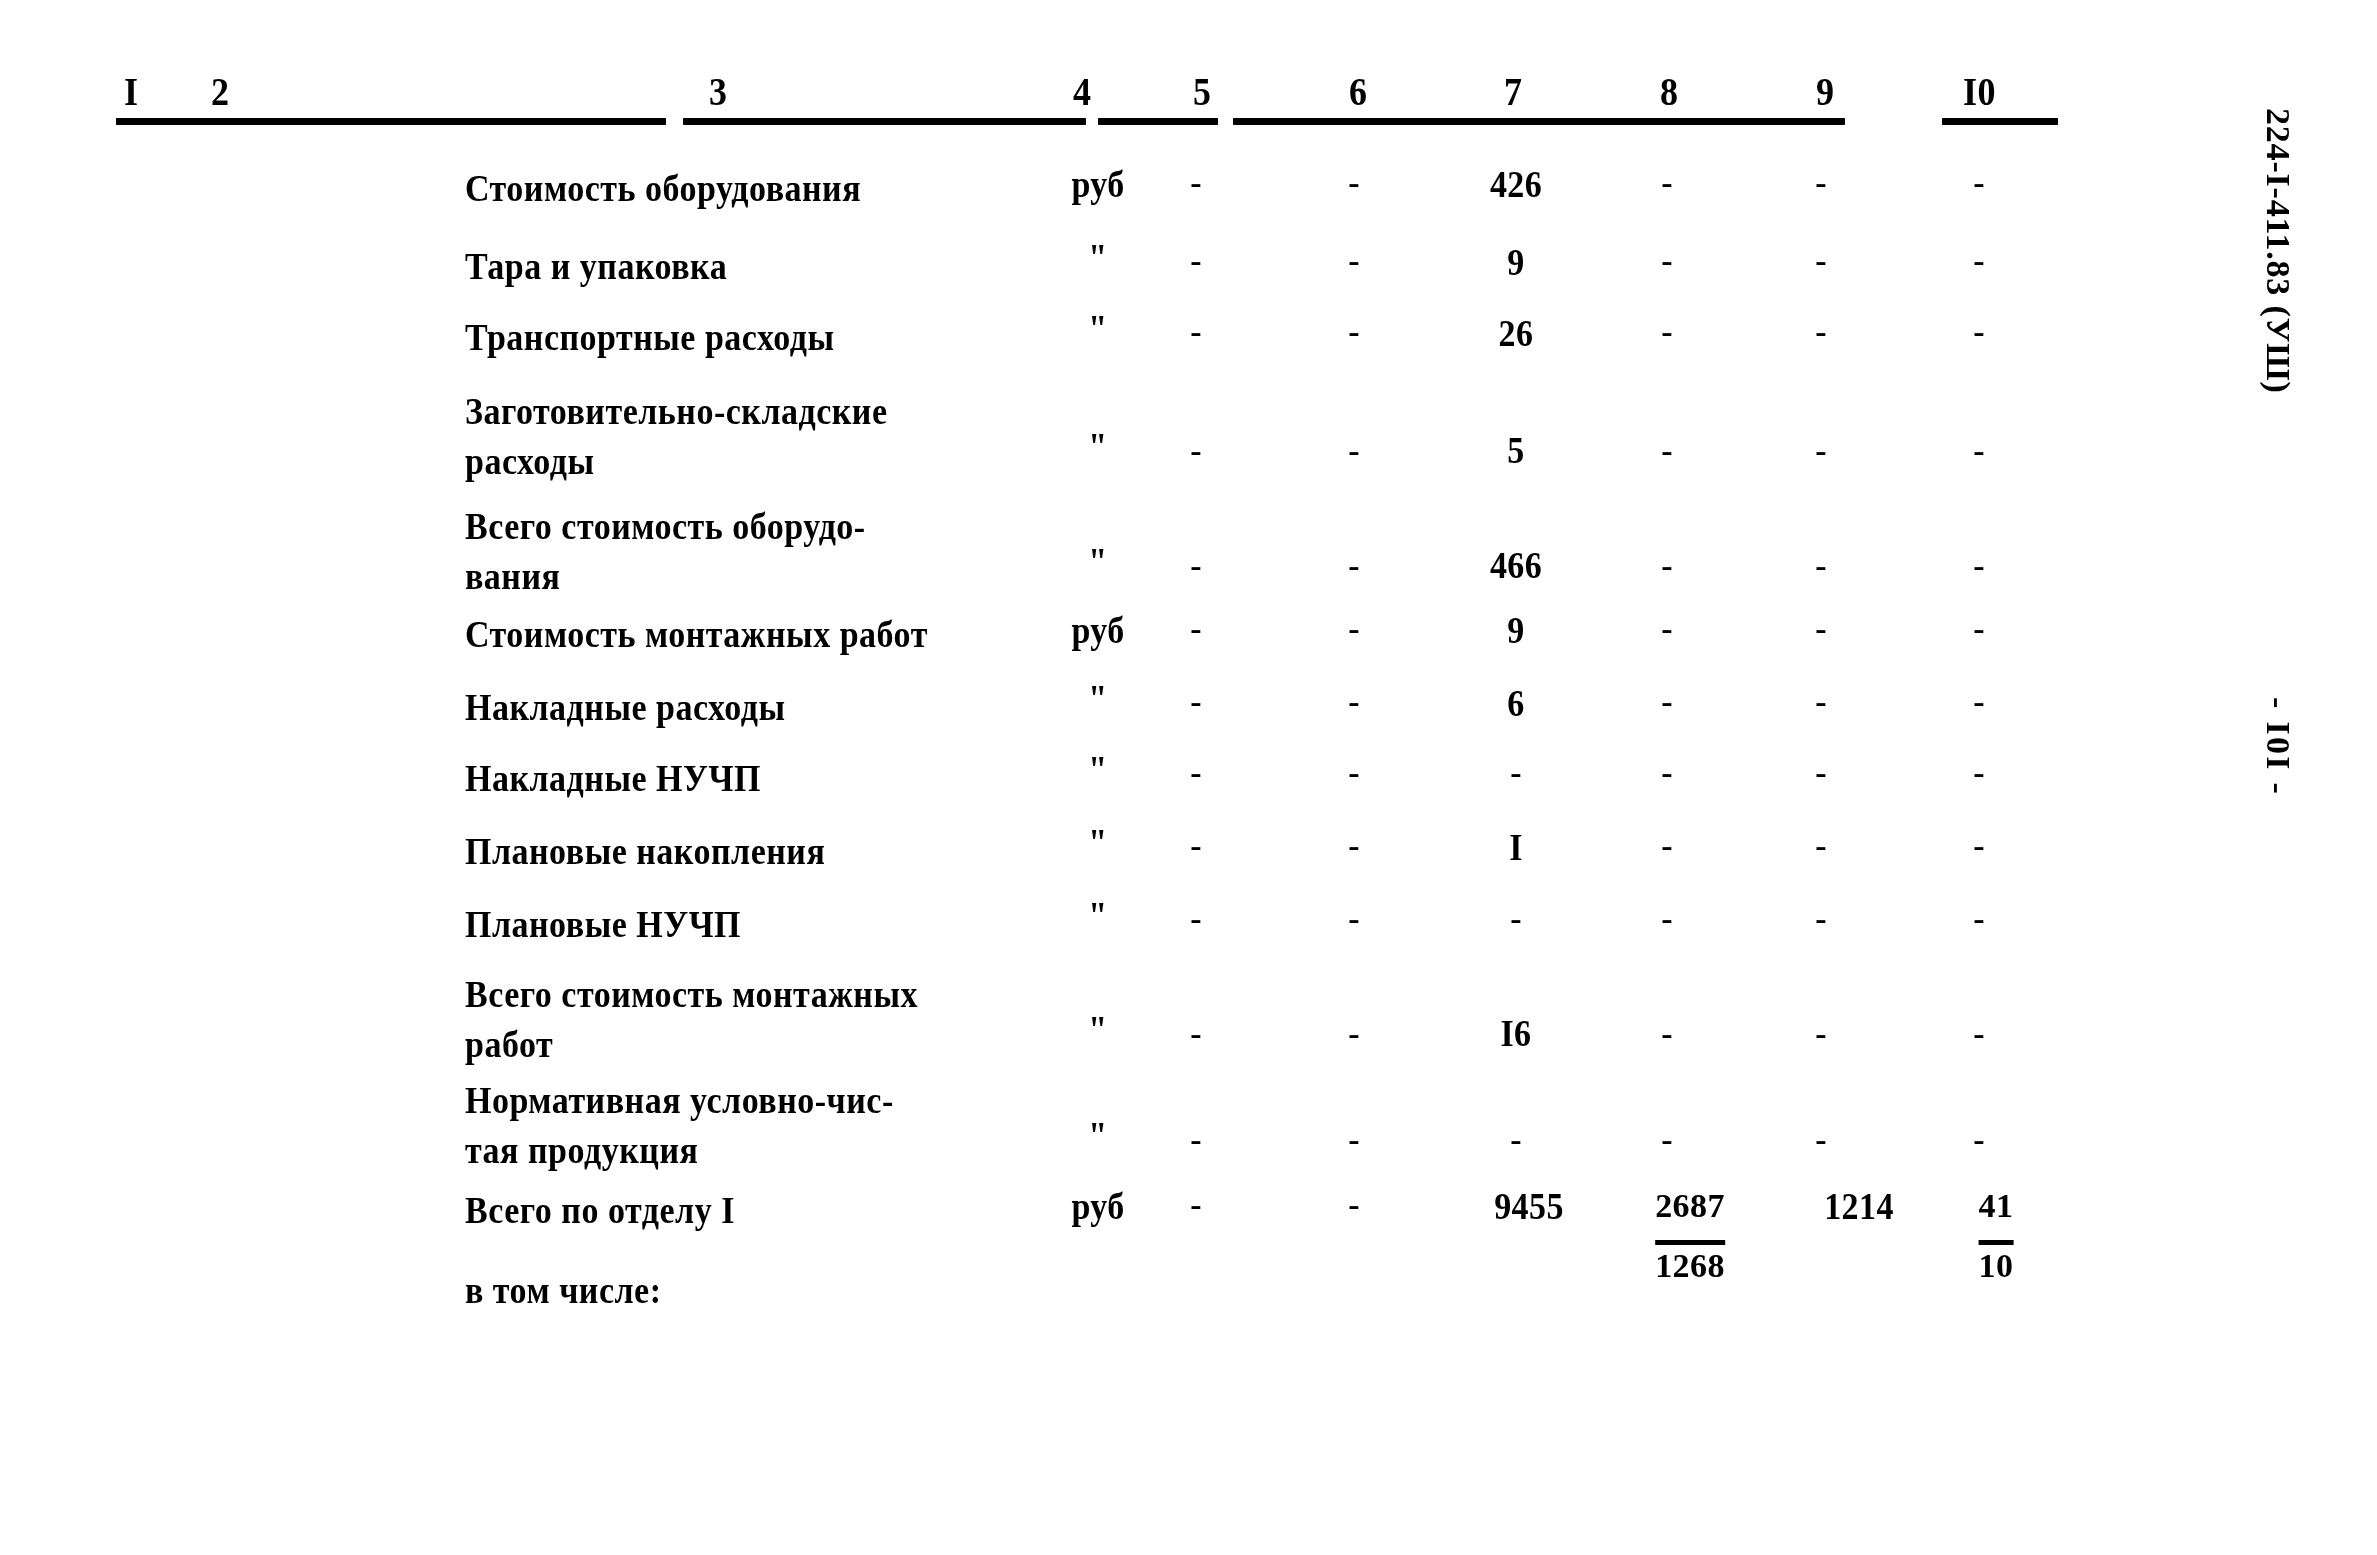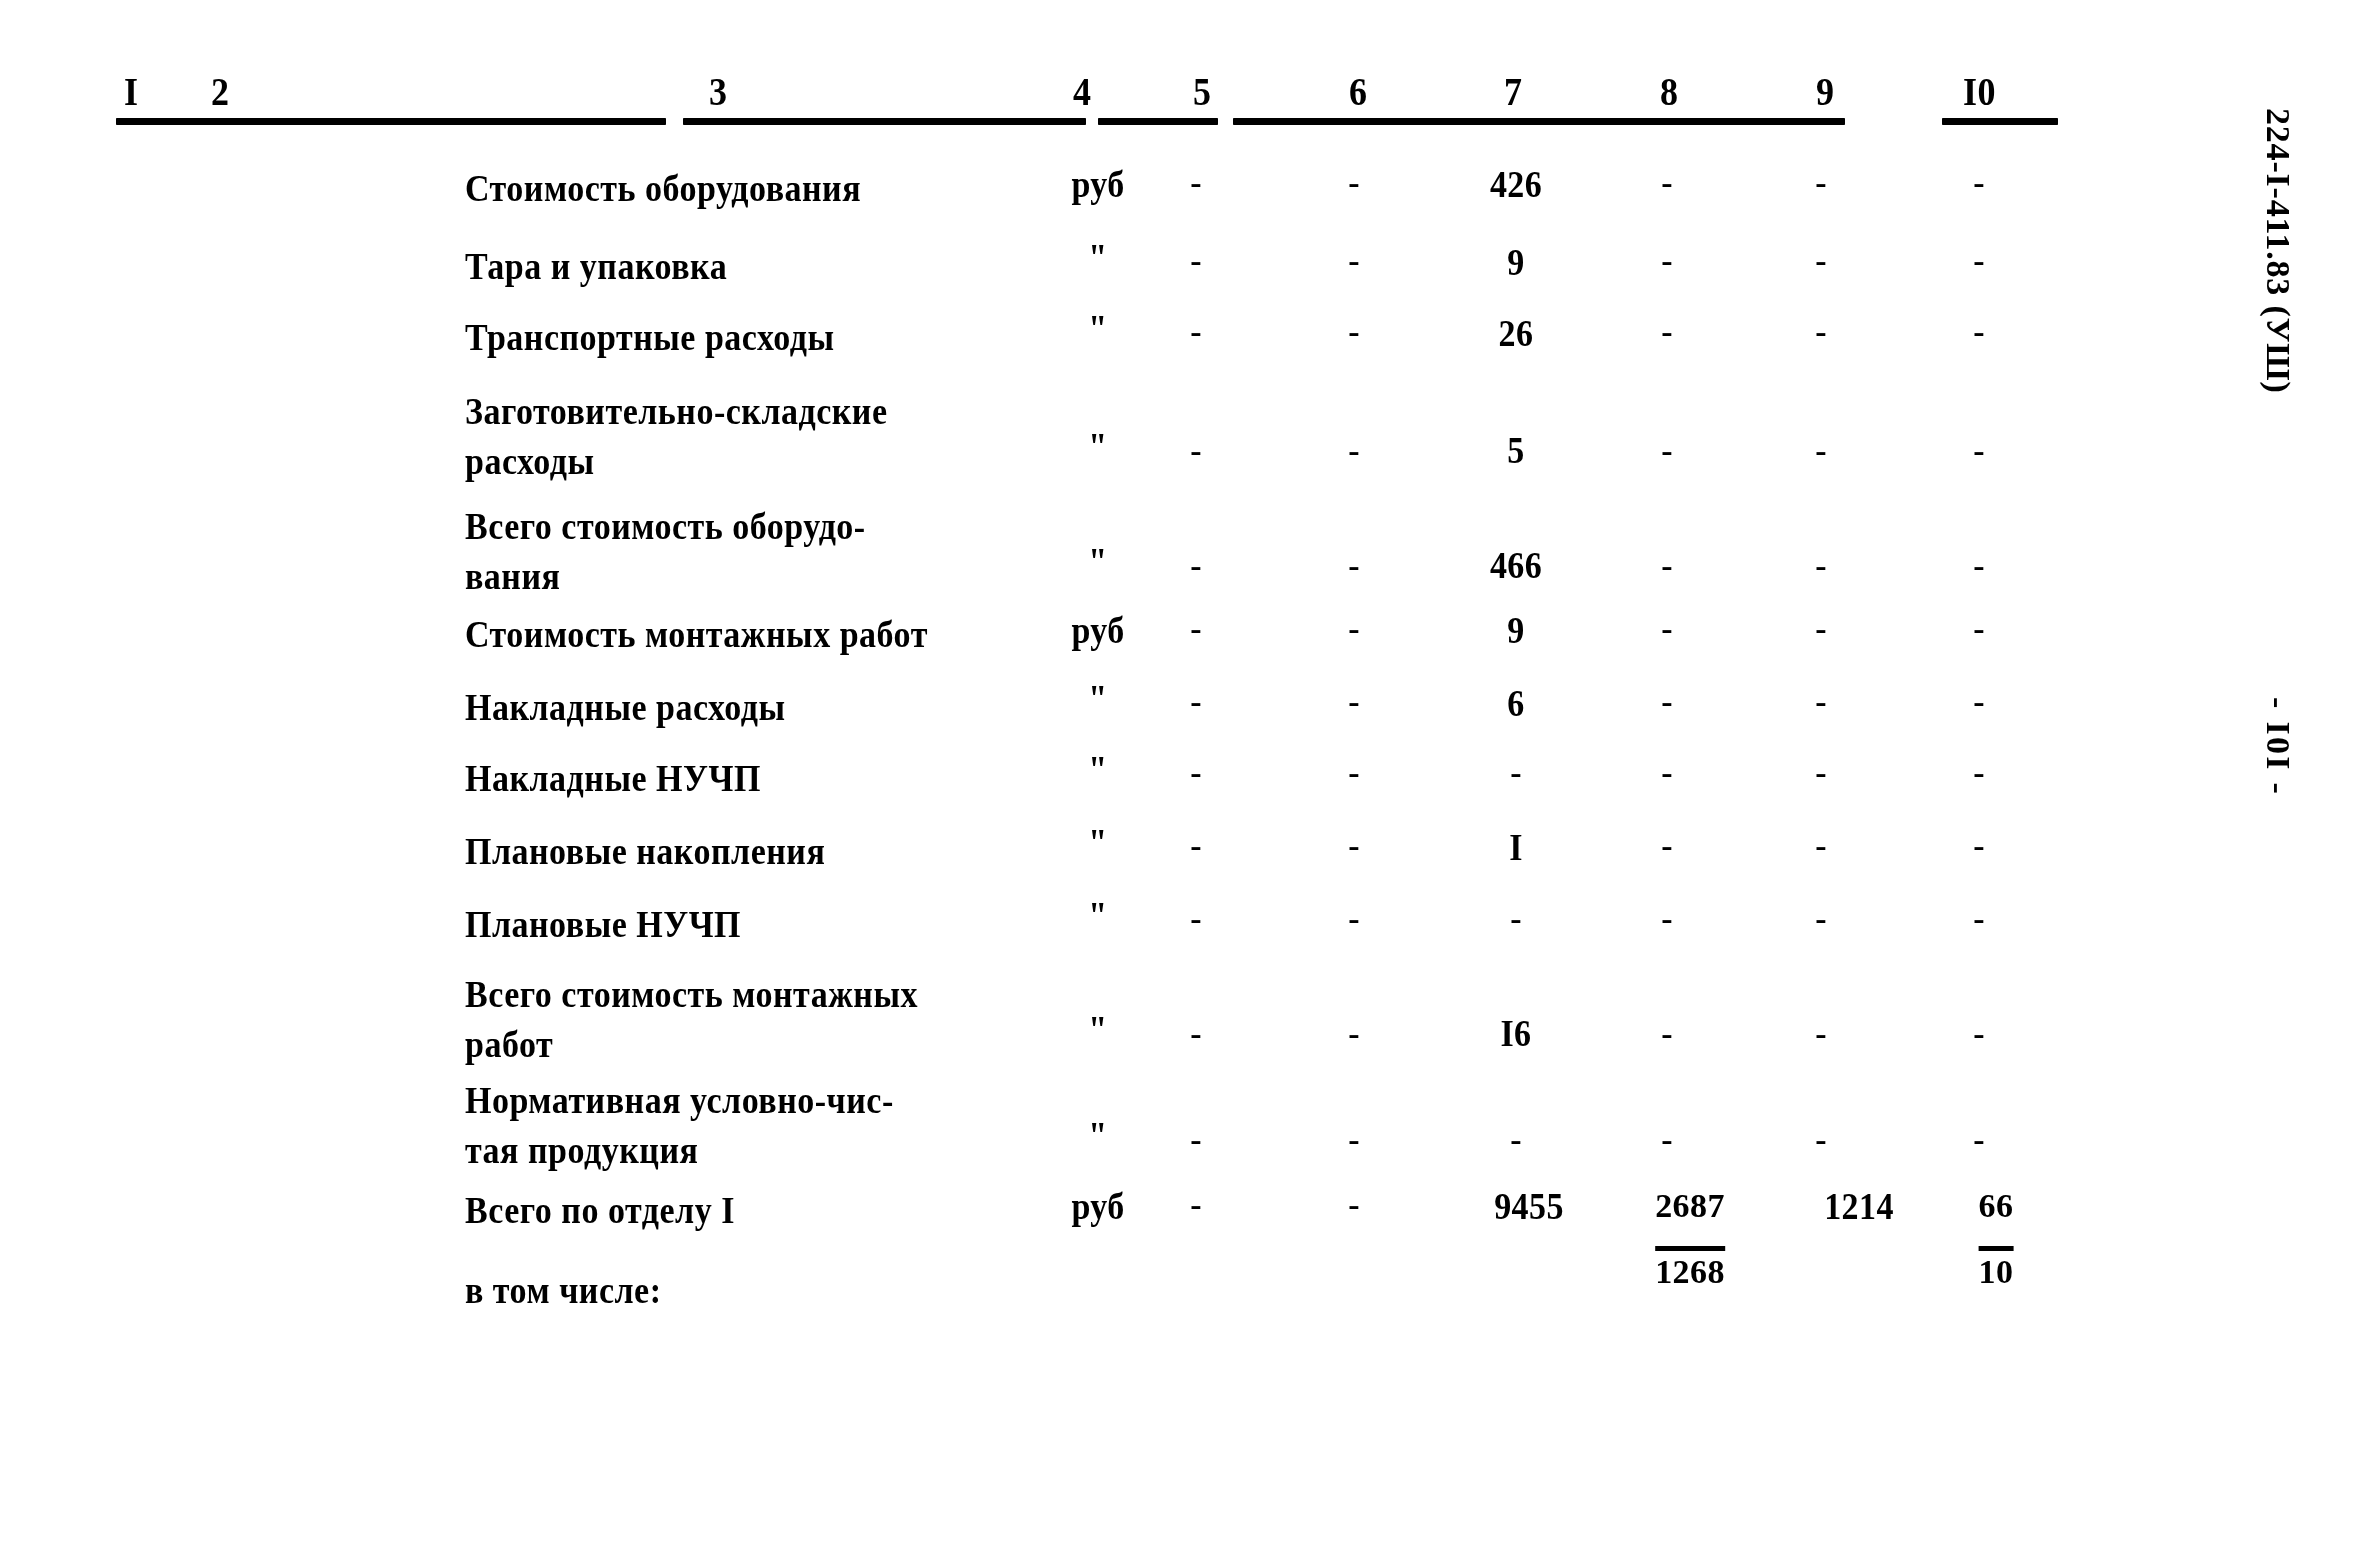--- a/index.html
+++ b/index.html
@@ -103,21 +103,21 @@
     transform: translateX(-50%);
     text-align: center;
     font-size: 34px;
     font-weight: bold;
     line-height: 42px;
     letter-spacing: 0.4px;
   }
   .frac .num {
     display: block;
     border-bottom: 5.4px solid #000000;
-    padding-bottom: 19px;
+    padding-bottom: 13px;
   }
   .frac .den {
     display: block;
     padding-top: 0;
   }
 
   
   #note-line {
     position: absolute;
     left: 465px;
@@ -319,21 +319,21 @@
       <span class="cell-val" style="left:1529px; top:0;">9455</span>
 
       <span class="frac" style="left:1690px; top:-1.5px;">
         <span class="num">2687</span>
         <span class="den">1268</span>
       </span>
 
       <span class="cell-val" style="left:1859px; top:0;">1214</span>
 
       <span class="frac" style="left:1996px; top:-1.5px;">
-        <span class="num">66</span>
+        <span class="num">41</span>
         <span class="den">10</span>
       </span>
     </div>
 
     <div id="note-line">в том числе:</div>
 
   </div>
 
   <div class="vert" id="doc-code">224-I-411.83 (УШ)</div>
 

